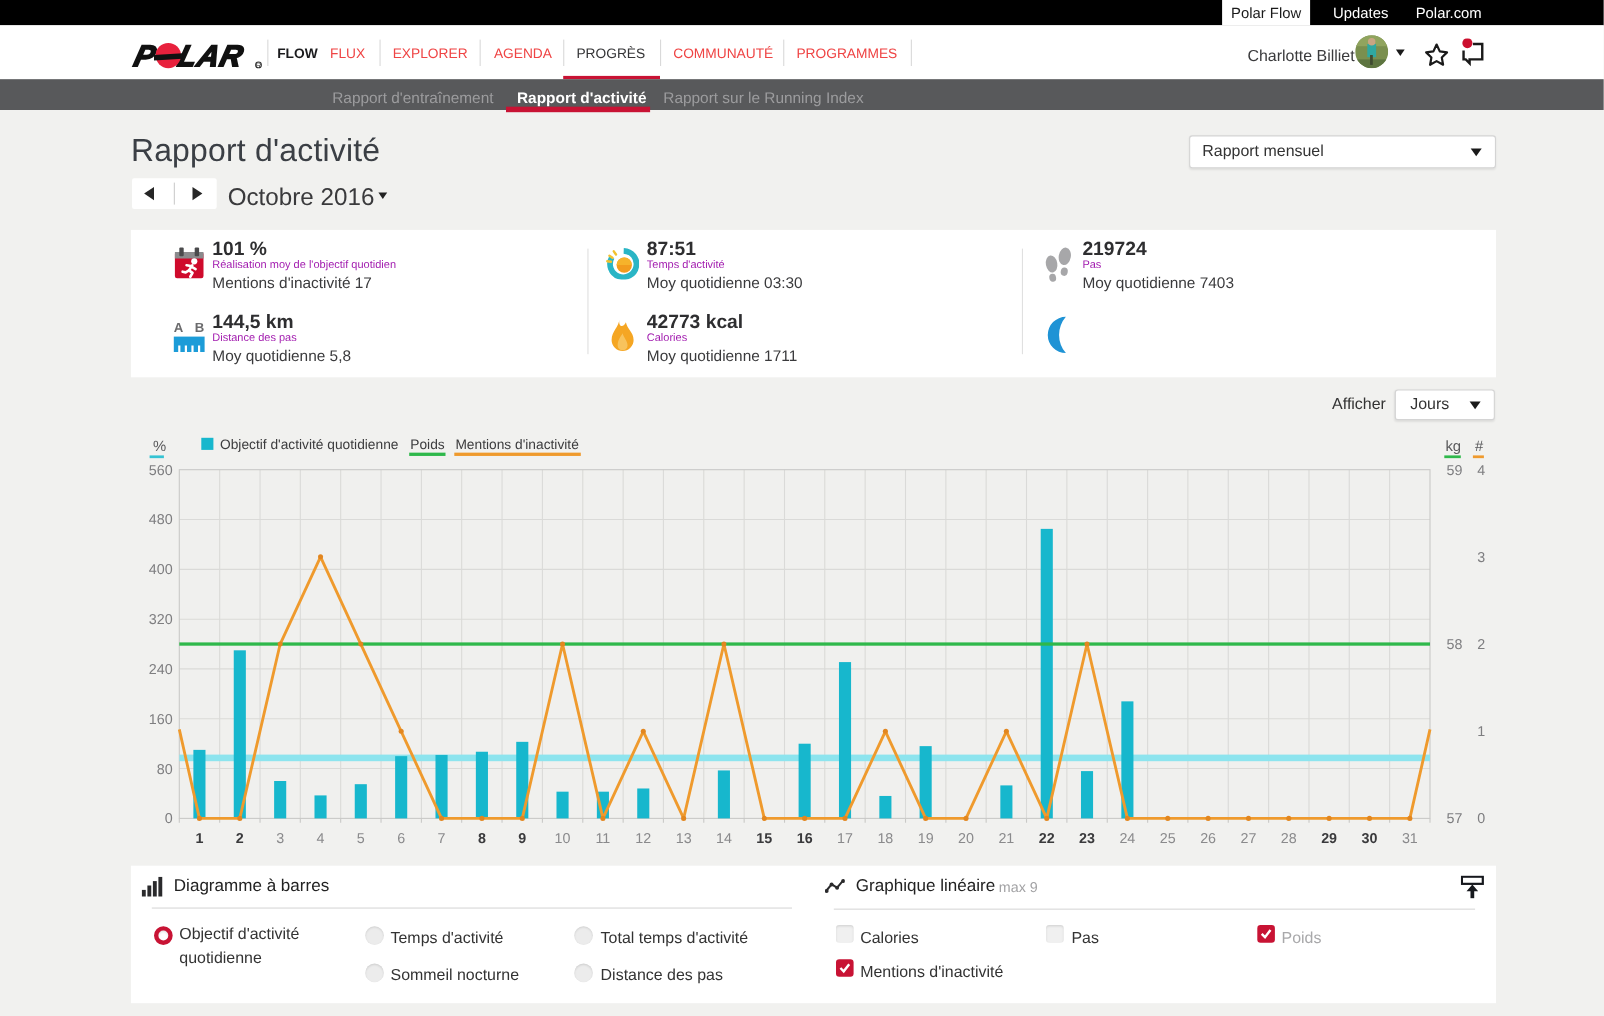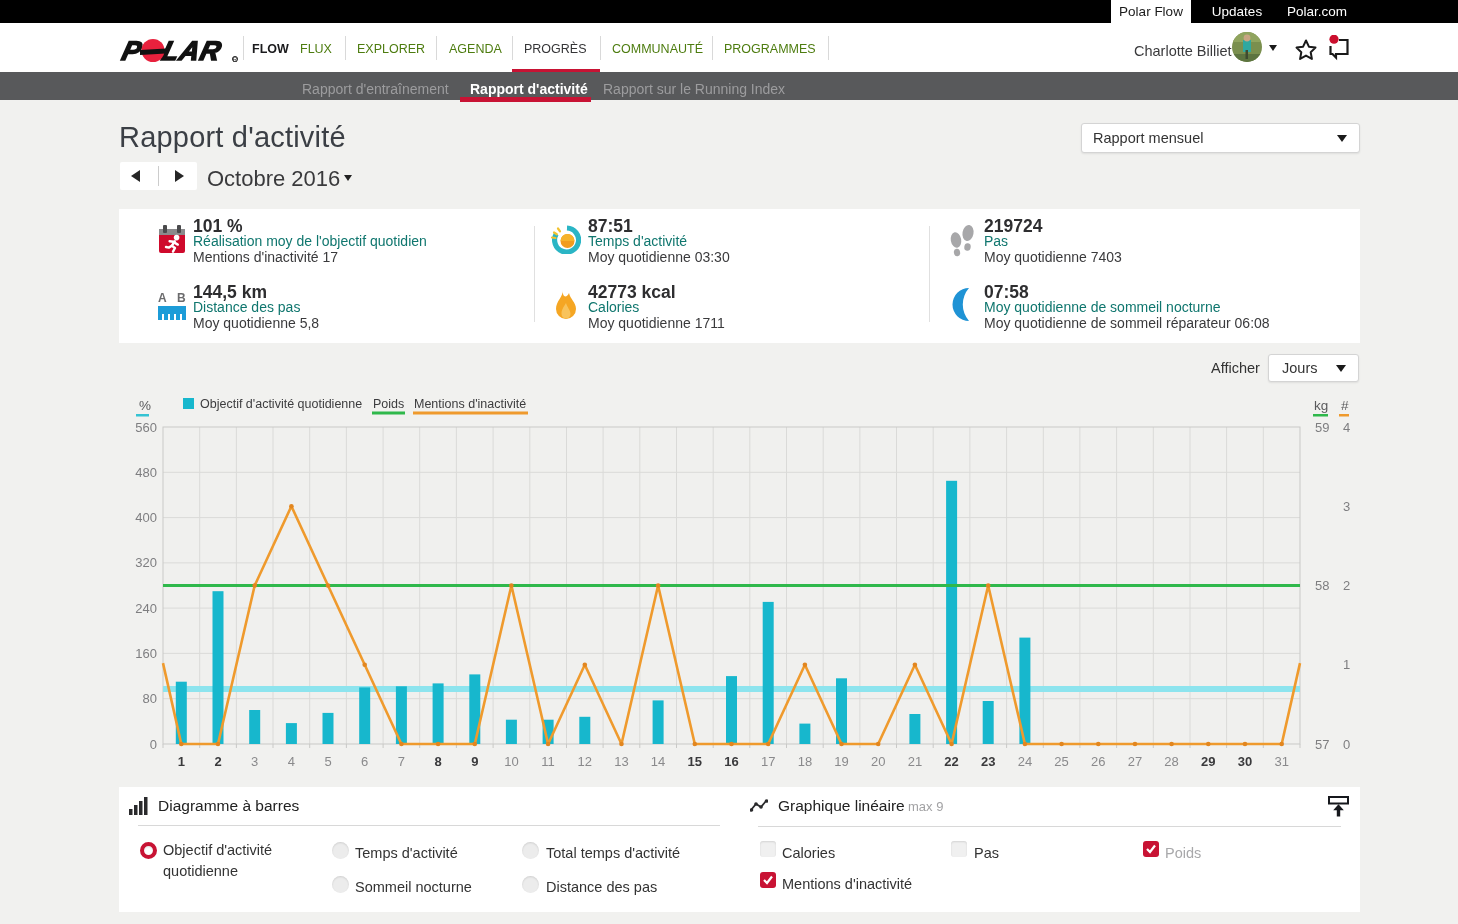--- a/index.html
+++ b/index.html
@@ -2,21 +2,21 @@
 <html><head><meta charset="utf-8"><style>
 *{margin:0;padding:0;box-sizing:border-box}
 html,body{width:1458px;height:924px}
 body{position:relative;font-family:"Liberation Sans",sans-serif;background:#f1f1ef;overflow:hidden}
 
 .strip{position:absolute;left:0;top:0;width:1458px;height:23px;background:#000}
 .tab{position:absolute;top:0;height:23px;line-height:23px;font-size:13.5px;color:#fff;text-align:center}
 .tab.active{background:#fff;color:#1a1a1a}
 
 .header{position:absolute;left:0;top:23px;width:1458px;height:49px;background:#fff}
-.nav{position:absolute;top:19px;font-size:12.5px;letter-spacing:0;color:#4d7c0f;white-space:nowrap}
+.nav{position:absolute;top:19px;font-size:12.5px;letter-spacing:0;color:#ef4444;white-space:nowrap}
 .nav.b{color:#1b1b1d;font-weight:bold}
 .nav.d{color:#353537}
 .nsep{position:absolute;top:13px;width:1px;height:24px;background:#d9d9d9}
 .redline{position:absolute;background:#c81334}
 
 .subnav{position:absolute;left:0;top:72px;width:1458px;height:28px;background:#58595b}
 .sn{position:absolute;top:9px;font-size:14px;color:#9c9c9e;white-space:nowrap}
 .sn.active{color:#fff;font-weight:bold}
 
 .h1{position:absolute;left:119px;top:121px;font-size:29px;color:#3b3f45;letter-spacing:.2px}
@@ -24,21 +24,21 @@
 .dsep{position:absolute;left:38px;top:4px;width:1px;height:20px;background:#ccc}
 .tri-l{position:absolute;left:11px;top:8px;width:0;height:0;border:6px solid transparent;border-right:9px solid #262626;border-left:0}
 .tri-r{position:absolute;left:55px;top:8px;width:0;height:0;border:6px solid transparent;border-left:9px solid #262626;border-right:0}
 .month{position:absolute;left:207px;top:166px;font-size:22px;color:#3a3a3c}
 .mcaret{position:absolute;left:344px;top:175px;width:0;height:0;border:4.5px solid transparent;border-top:6px solid #222}
 .select{position:absolute;background:#fff;border:1px solid #d4d4d4;border-radius:3px;font-size:14.5px;color:#333;box-shadow:0 1px 2px rgba(0,0,0,.08)}
 .scaret{position:absolute;width:0;height:0;border:5.5px solid transparent;border-top:7px solid #1a1a1a}
 
 .panel{position:absolute;background:#fff}
 .stat-v{font-size:17.5px;font-weight:bold;color:#2e2e30;line-height:16px}
-.stat-l{font-size:14px;color:#0f766e;line-height:15.5px}
+.stat-l{font-size:10px;color:#a21caf;line-height:15.5px}
 .stat-t{font-size:14px;color:#3a3a3c;line-height:15.5px}
 .vdiv{position:absolute;width:1px;background:#e0e0e0}
 
 .axlab{font-size:13px;fill:#7e7e80}
 
 .bp-title{position:absolute;font-size:15.5px;color:#222;font-weight:bold}
 .bp-max{position:absolute;font-size:13px;color:#a2a2a4}
 .hr{position:absolute;height:1px;background:#d8d8d8}
 .radio{position:absolute;width:17px;height:17px;border-radius:50%;background:#ececec;box-shadow:inset 0 1px 2px rgba(0,0,0,.12)}
 .radio.on{background:#fff;border:4.5px solid #c81334}
@@ -203,25 +203,20 @@
 </svg>
 <div style="position:absolute;left:469px;top:75px">
 <div class="stat-v">42773 kcal</div>
 <div class="stat-l">Calories</div>
 <div class="stat-t">Moy quotidienne 1711</div>
 </div>
 
 <svg style="position:absolute;left:824px;top:76px" width="36" height="40" viewBox="0 0 36 40">
 <path d="M26 3 A16.5 16.5 0 1 0 26 36 A25 25 0 0 1 26 3 Z" fill="#1f93d5"></path>
 </svg>
-<div style="position:absolute;left:865px;top:75px">
-<div class="stat-v">07:58</div>
-<div class="stat-l">Moy quotidienne de sommeil nocturne</div>
-<div class="stat-t">Moy quotidienne de sommeil réparateur 06:08</div>
-</div>
 </div>
 
 <div style="position:absolute;left:1211px;top:360px;font-size:14.5px;color:#333">Afficher</div>
 <div class="select" style="left:1268px;top:354px;width:91px;height:28px;line-height:26px;padding-left:13px">Jours</div>
 <div class="scaret" style="left:1336px;top:365px"></div>
 <svg style="position:absolute;left:119px;top:390px" width="1241" height="390" viewBox="0 0 1241 390" font-family="Liberation Sans">
 <rect x="44" y="37" width="1137" height="317" fill="#f0f0ee"></rect>
 <path d="M44 82.3 H1181 M44 127.6 H1181 M44 172.9 H1181 M44 218.1 H1181 M44 263.4 H1181 M44 308.7 H1181" stroke="#dadad8" stroke-width="1" fill="none"></path>
 <path d="M80.7 37 V354 M117.4 37 V354 M154.0 37 V354 M190.7 37 V354 M227.4 37 V354 M264.1 37 V354 M300.7 37 V354 M337.4 37 V354 M374.1 37 V354 M410.8 37 V354 M447.5 37 V354 M484.1 37 V354 M520.8 37 V354 M557.5 37 V354 M594.2 37 V354 M630.8 37 V354 M667.5 37 V354 M704.2 37 V354 M740.9 37 V354 M777.5 37 V354 M814.2 37 V354 M850.9 37 V354 M887.6 37 V354 M924.3 37 V354 M960.9 37 V354 M997.6 37 V354 M1034.3 37 V354 M1071.0 37 V354 M1107.6 37 V354 M1144.3 37 V354" stroke="#dadad8" stroke-width="1" fill="none"></path>
 <rect x="44" y="37" width="1137" height="317" fill="none" stroke="#c9c9c7" stroke-width="1"></rect>

